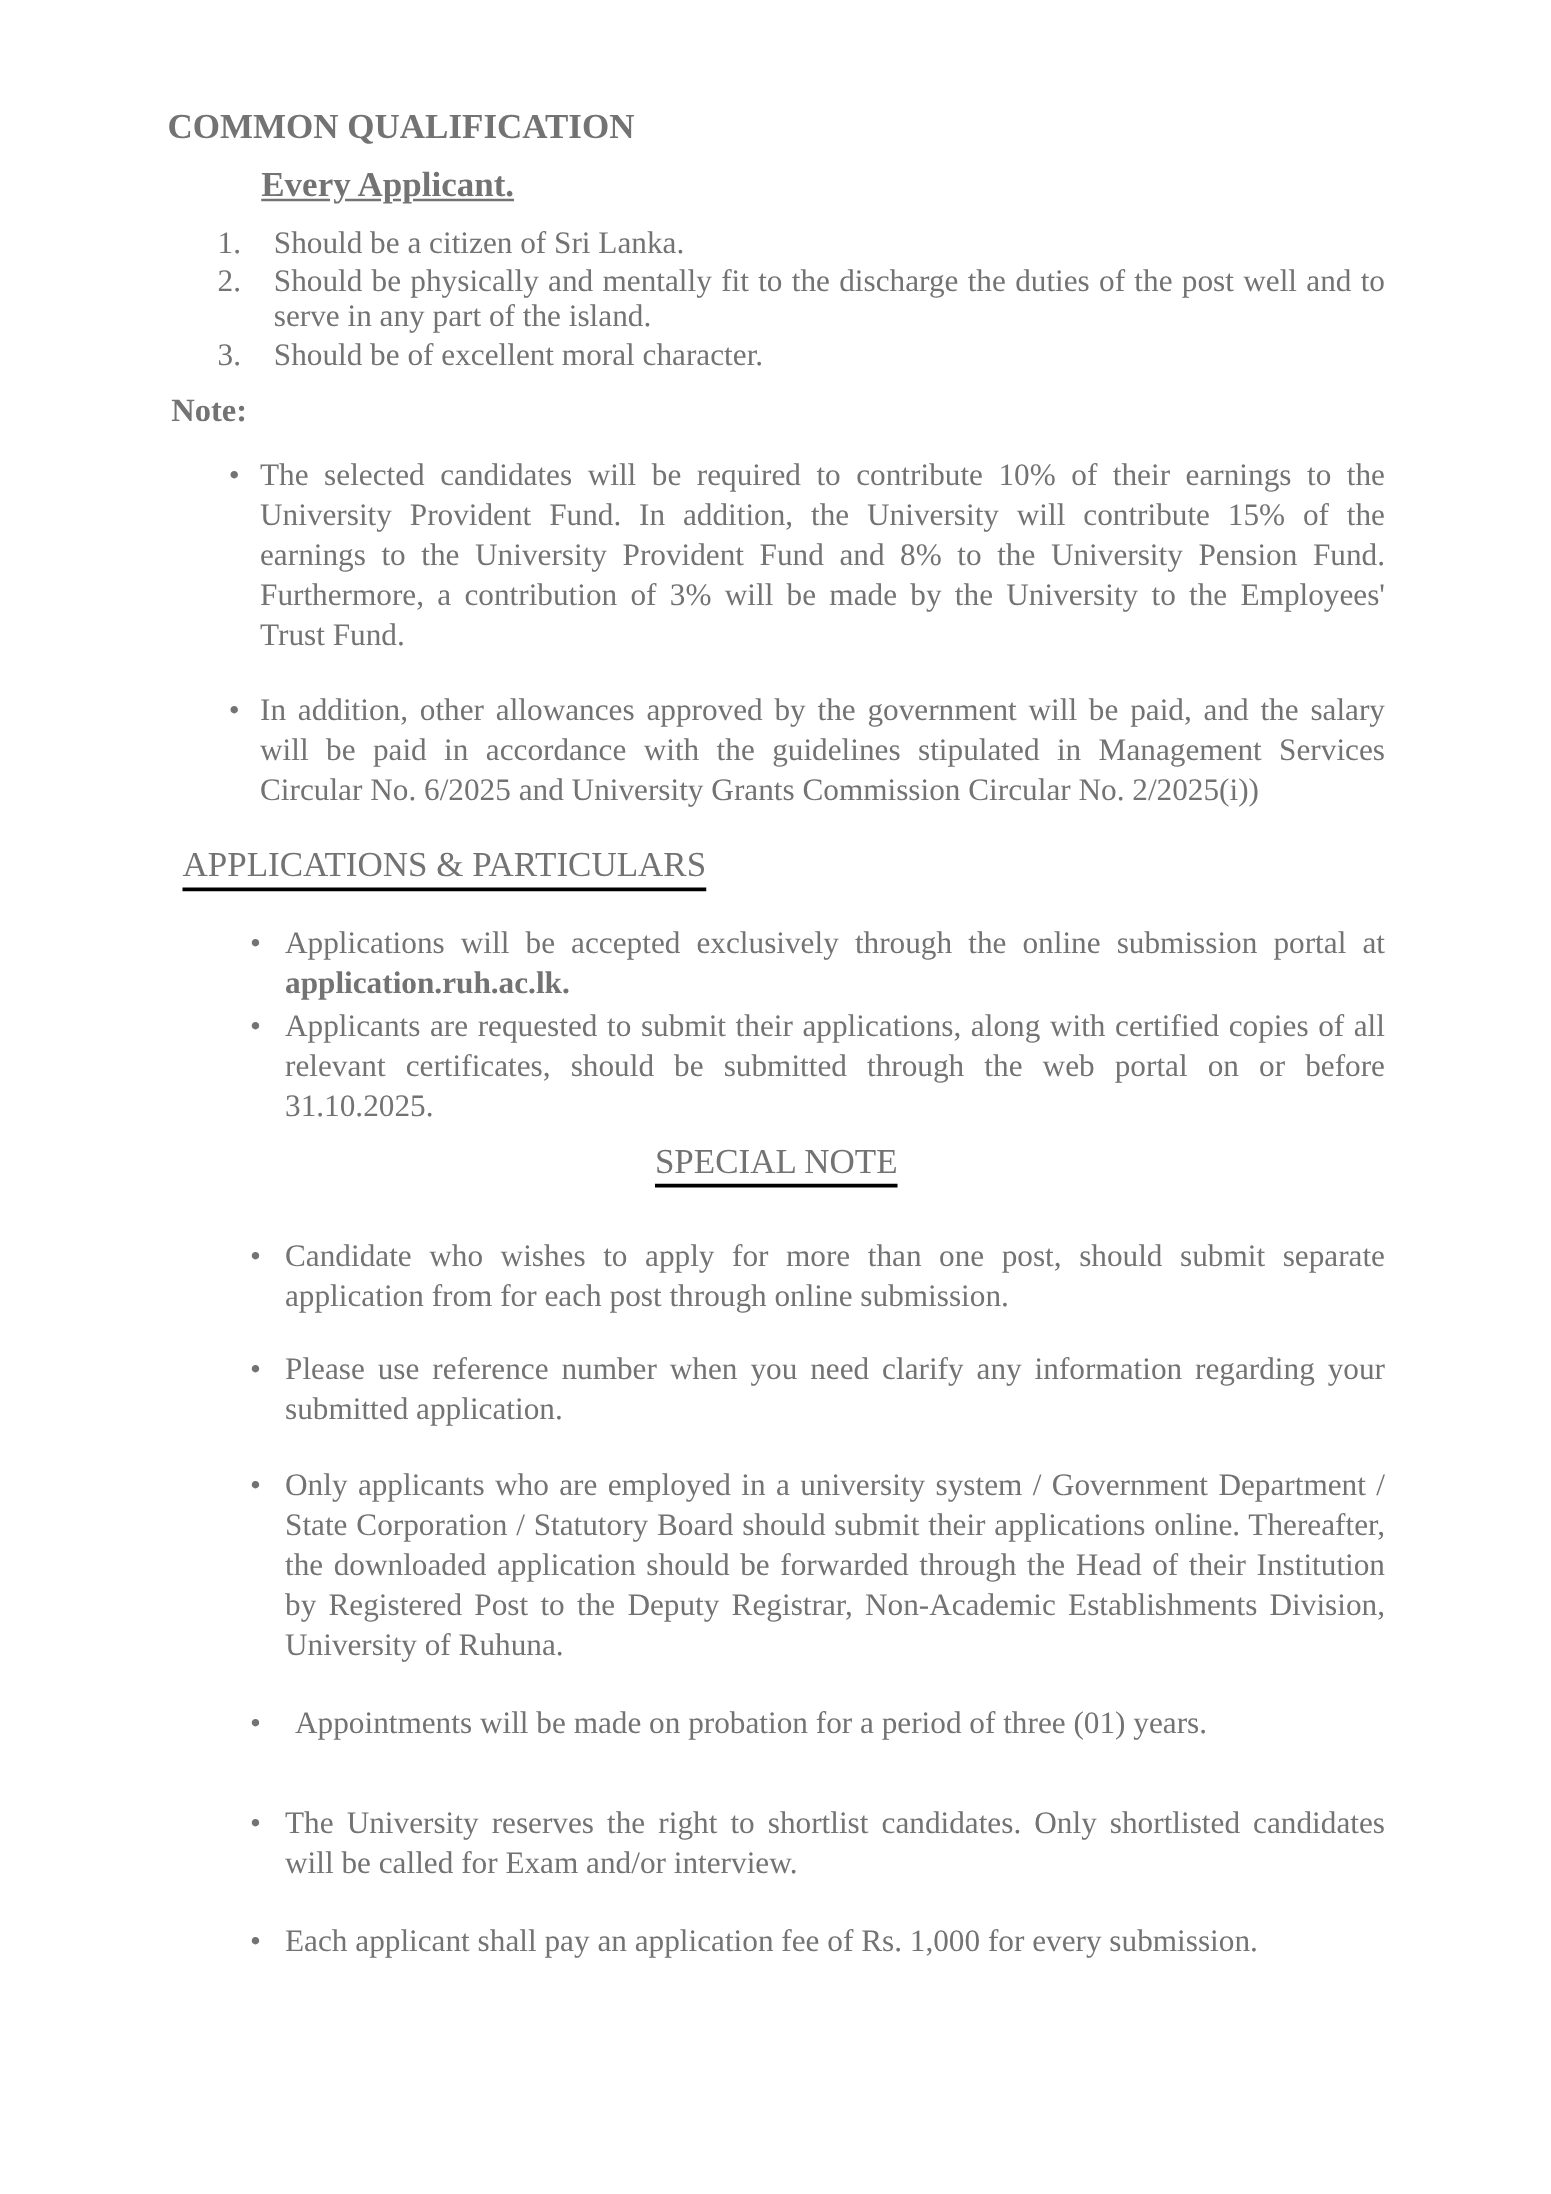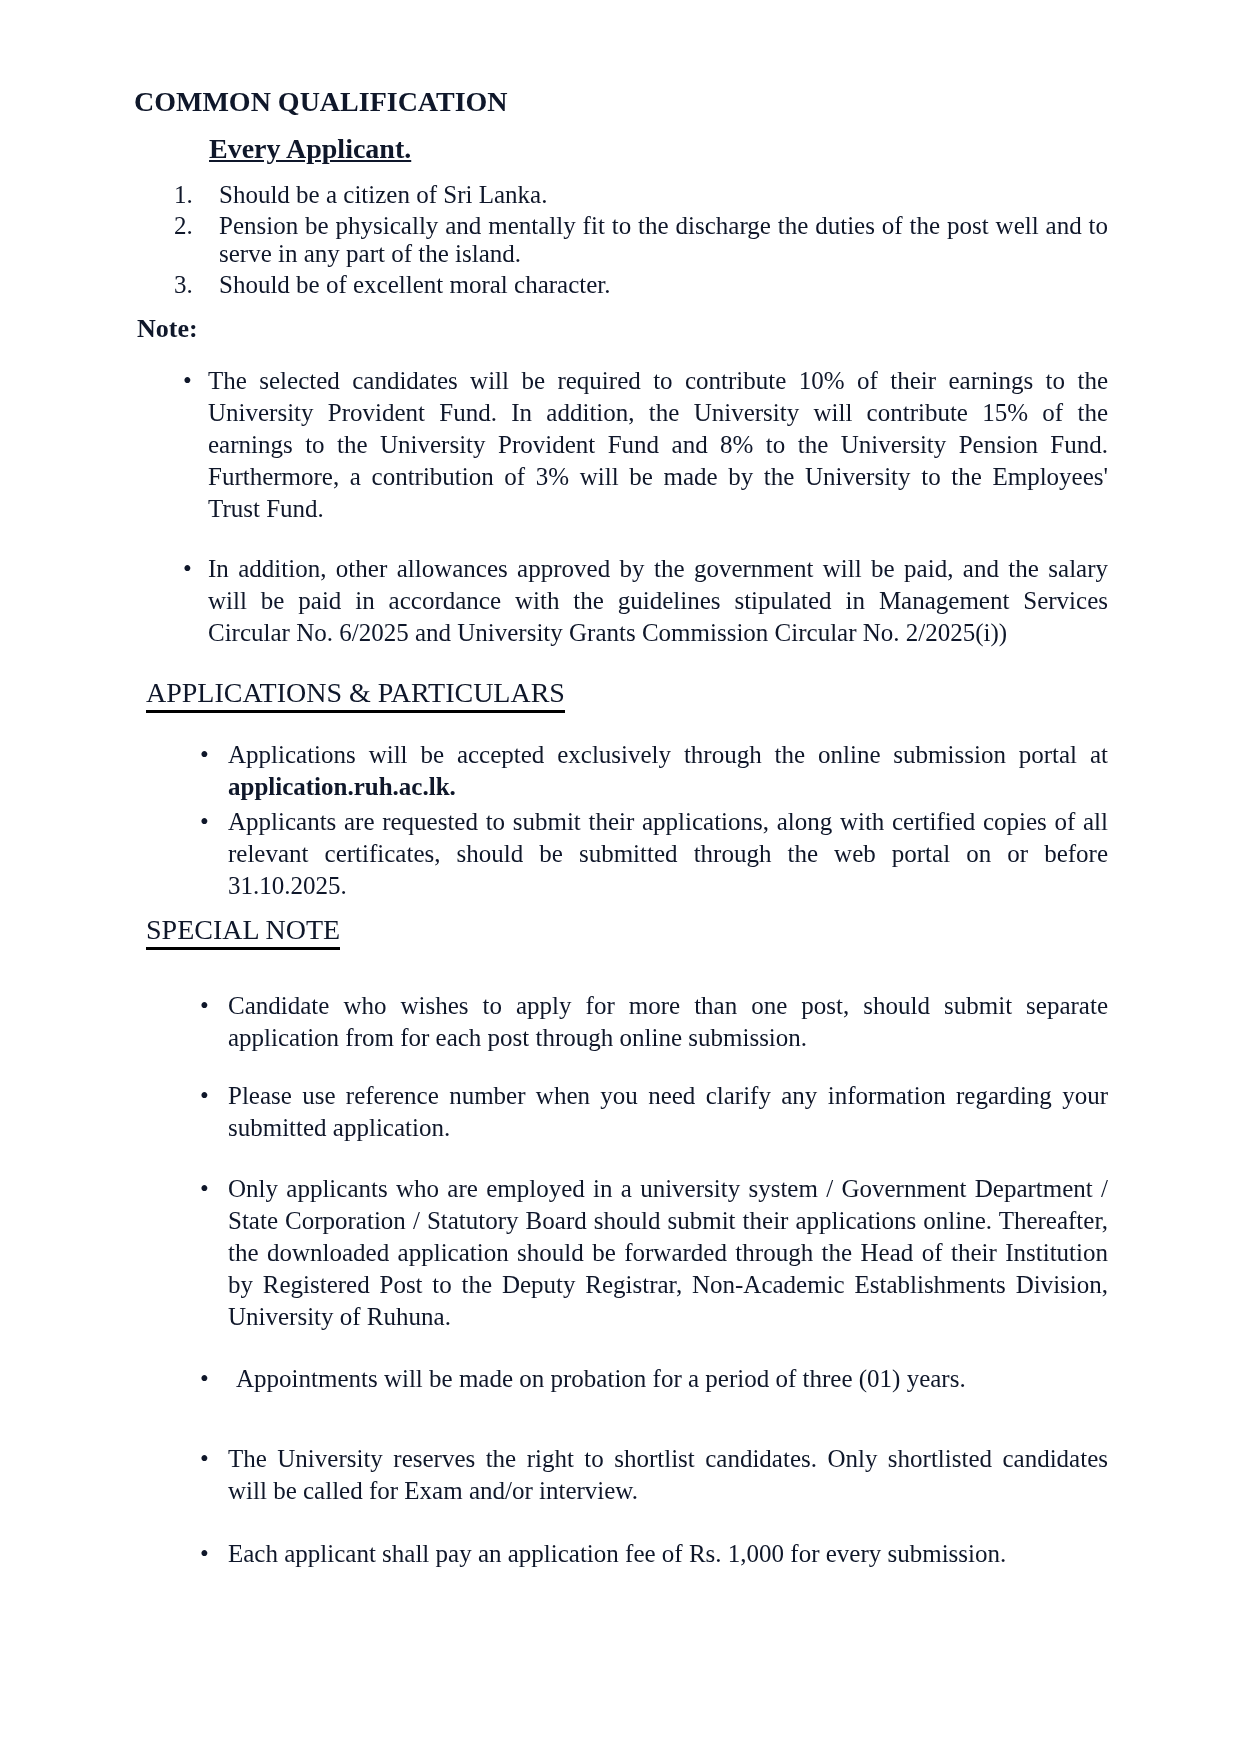--- a/index.html
+++ b/index.html
@@ -1,21 +1,21 @@
 <!DOCTYPE html>
 <html><head>
 <meta charset="utf-8">
 <style>
   html, body { margin: 0; padding: 0; background: #ffffff; }
   .page {
     width: 1241px;
     height: 1755px;
     box-sizing: border-box;
     background: #ffffff;
-    color: #0f172a;
+    color: #737373;
     font-family: "Liberation Serif", "DejaVu Serif", serif;
     font-size: 25px;
     padding: 86px 133px 0 134px;
     overflow: hidden;
     position: relative;
   }
   h1.doc-h1 {
     font-size: 28px; line-height: 32px; font-weight: bold;
     margin: 0; padding: 0;
   }
@@ -26,21 +26,21 @@
   h2.doc-h2-underline {
     font-size: 28px; line-height: 32px; font-weight: normal;
     margin: 12px; padding: 0;
   }
   h2.doc-h2-underline .u {
     display: inline-block;
     border-bottom: 3px solid #000;
     padding-bottom: 1px;
   }
   .heading-apps { margin-top: 90px; }
-  .heading-special { margin-top: 62px; }
+  .heading-special { margin-top: 62px; text-align: center; }
 
   ol.numbered {
     list-style: none;
     margin: 16px 0 0 40px; padding: 0;
   }
   ol.numbered li {
     display: flex; align-items: flex-start;
     line-height: 28px; margin: 0 0 3px 0;
   }
   ol.numbered .num { width: 45px; flex: 0 0 45px; }
@@ -85,21 +85,21 @@
 
   <h2 class="doc-h2">Every Applicant.</h2>
 
   <ol class="numbered">
     <li>
       <span class="num">1.</span>
       <span class="li-text">Should be a citizen of Sri Lanka.</span>
     </li>
     <li>
       <span class="num">2.</span>
-      <span class="li-text">Pension be physically and mentally fit to the discharge the duties of the post well and to serve in any part of the island.</span>
+      <span class="li-text">Should be physically and mentally fit to the discharge the duties of the post well and to serve in any part of the island.</span>
     </li>
     <li>
       <span class="num">3.</span>
       <span class="li-text">Should be of excellent moral character.</span>
     </li>
   </ol>
 
   <div class="note-label">Note:</div>
 
   <ul class="bullets note-bullets">

